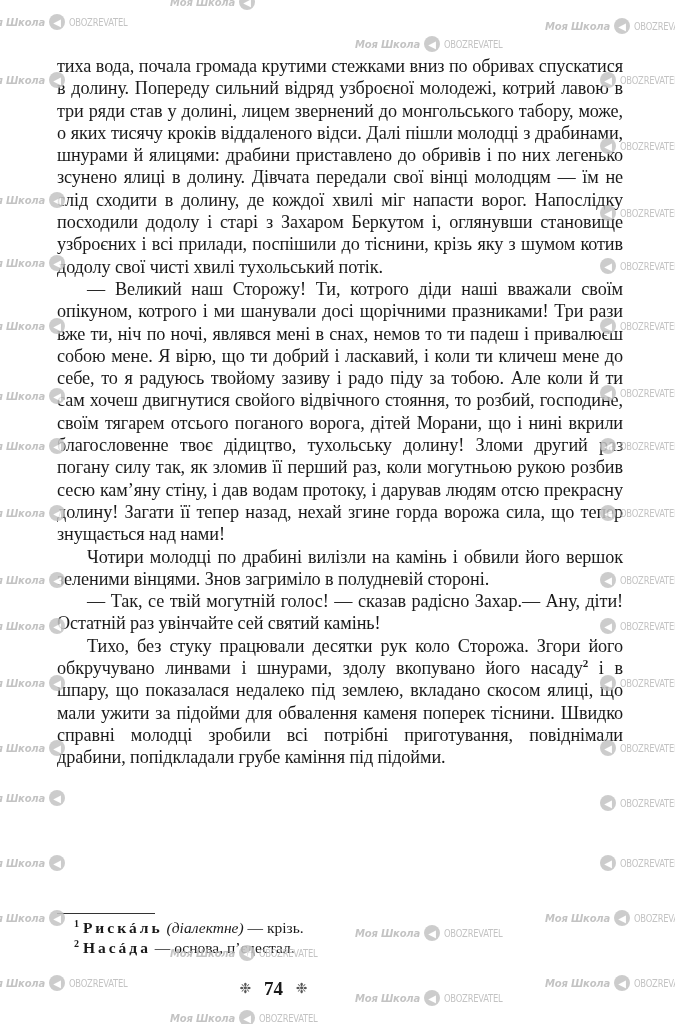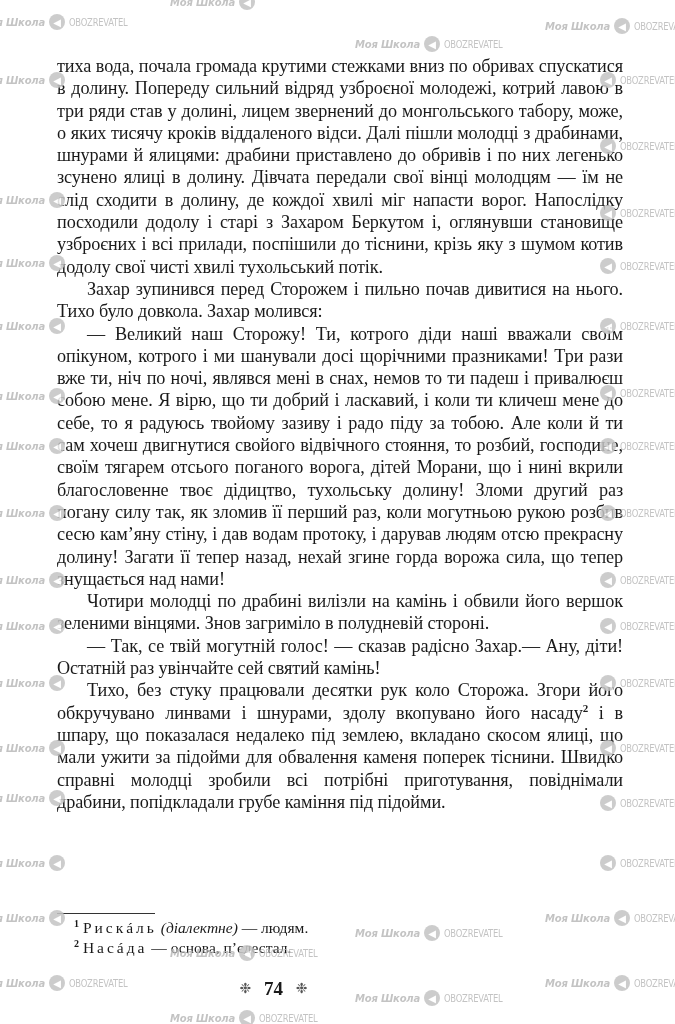--- a/index.html
+++ b/index.html
@@ -55,21 +55,21 @@
     }
     .footnote { margin: 0; }
     .footnote .fnum {
       font-size: 10px;
       vertical-align: super;
       line-height: 0;
       font-weight: bold;
     }
     .footnote .term {
       letter-spacing: 3px;
-      font-weight: normal;
+      font-weight: bold;
     }
     .footnote .italic { font-style: italic; text-align: center; }
     .page-number {
       position: absolute;
       left: 0;
       width: 547px;
       top: 978px;
       text-align: center;
       font-size: 19px;
       font-weight: bold;
@@ -286,34 +286,33 @@
   <span class="wm-brand">OBOZREVATEL</span>
 </div>
 <div class="wm" style="left:170px; top:1010px;">
   <span class="wm-school">Моя Школа</span>
   <span class="wm-logo">◀</span>
   <span class="wm-brand">OBOZREVATEL</span>
 </div>
 
 <div class="page">
   <p class="para noindent">тиха вода, почала громада крутими стежками вниз по обривах спускатися в долину. Попереду сильний відряд узброєної молодежі, котрий лавою в три ряди став у долині, лицем звернений до монгольського табору, може, о яких тисячу кроків віддаленого відси. Далі пішли молодці з драбинами, шнурами й ялицями: драбини приставлено до обривів і по них легенько зсунено ялиці в долину. Дівчата передали свої вінці молодцям — їм не слід сходити в долину, де кождої хвилі міг напасти ворог. Напослідку посходили додолу і старі з Захаром Беркутом і, оглянувши становище узброєних і всі прилади, поспішили до тіснини, крізь яку з шумом котив додолу свої чисті хвилі тухольський потік.</p>
-  <p class="para indent">Захар зупинився перед Сторожем і пильно почав дивитися на нього. Тихо було довкола. Захар молився:</p>
   <p class="para indent">— Великий наш Сторожу! Ти, котрого діди наші вважали своїм опікуном, котрого і ми шанували досі щорічними празниками! Три рази вже ти, ніч по ночі, являвся мені в снах, немов то ти падеш і привалюєш собою мене. Я вірю, що ти добрий і ласкавий, і коли ти кличеш мене до себе, то я радуюсь твойому зазиву і радо піду за тобою. Але коли й ти сам хочеш двигнутися свойого відвічного стояння, то розбий, господине, своїм тягарем отсього поганого ворога, дітей Морани, що і нині вкрили благословенне твоє дідицтво, тухольську долину! Зломи другий раз погану силу так, як зломив її перший раз, коли могутньою рукою розбив сесю кам’яну стіну, і дав водам протоку, і дарував людям отсю прекрасну долину! Загати її тепер назад, нехай згине горда ворожа сила, що тепер знущається над нами!</p>
   <p class="para indent">Чотири молодці по драбині вилізли на камінь і обвили його вершок зеленими вінцями. Знов загриміло в полудневій стороні.</p>
   <p class="para indent">— Так, се твій могутній голос! — сказав радісно Захар.— Ану, діти! Остатній раз увінчайте сей святий камінь!</p>
   <p class="para indent"><span>Тихо, без стуку працювали десятки рук коло Сторожа. Згори його обкручувано линвами і шнурами, здолу вкопувано його насаду</span><sup class="fn">2</sup><span> і в шпару, що показалася недалеко під землею, вкладано скосом ялиці, що мали ужити за підойми для обвалення каменя поперек тіснини. Швидко справні молодці зробили всі потрібні приготування, повіднімали драбини, попідкладали грубе каміння під підойми.</span></p>
 </div>
 
 <div class="footnote-rule"></div>
 <div class="footnotes">
   <p class="footnote">
     <span class="fnum">1</span>
     <span class="term">Рискáль</span>
     <span class="italic">(діалектне)</span>
-    <span>— людям.</span>
+    <span>— крізь.</span>
   </p>
   <p class="footnote">
     <span class="fnum">2</span>
     <span class="term">Насáда</span>
     <span>— основа, п’єдестал.</span>
   </p>
 </div>
 
 <div class="page-number">
   <span class="orn">❉</span>

